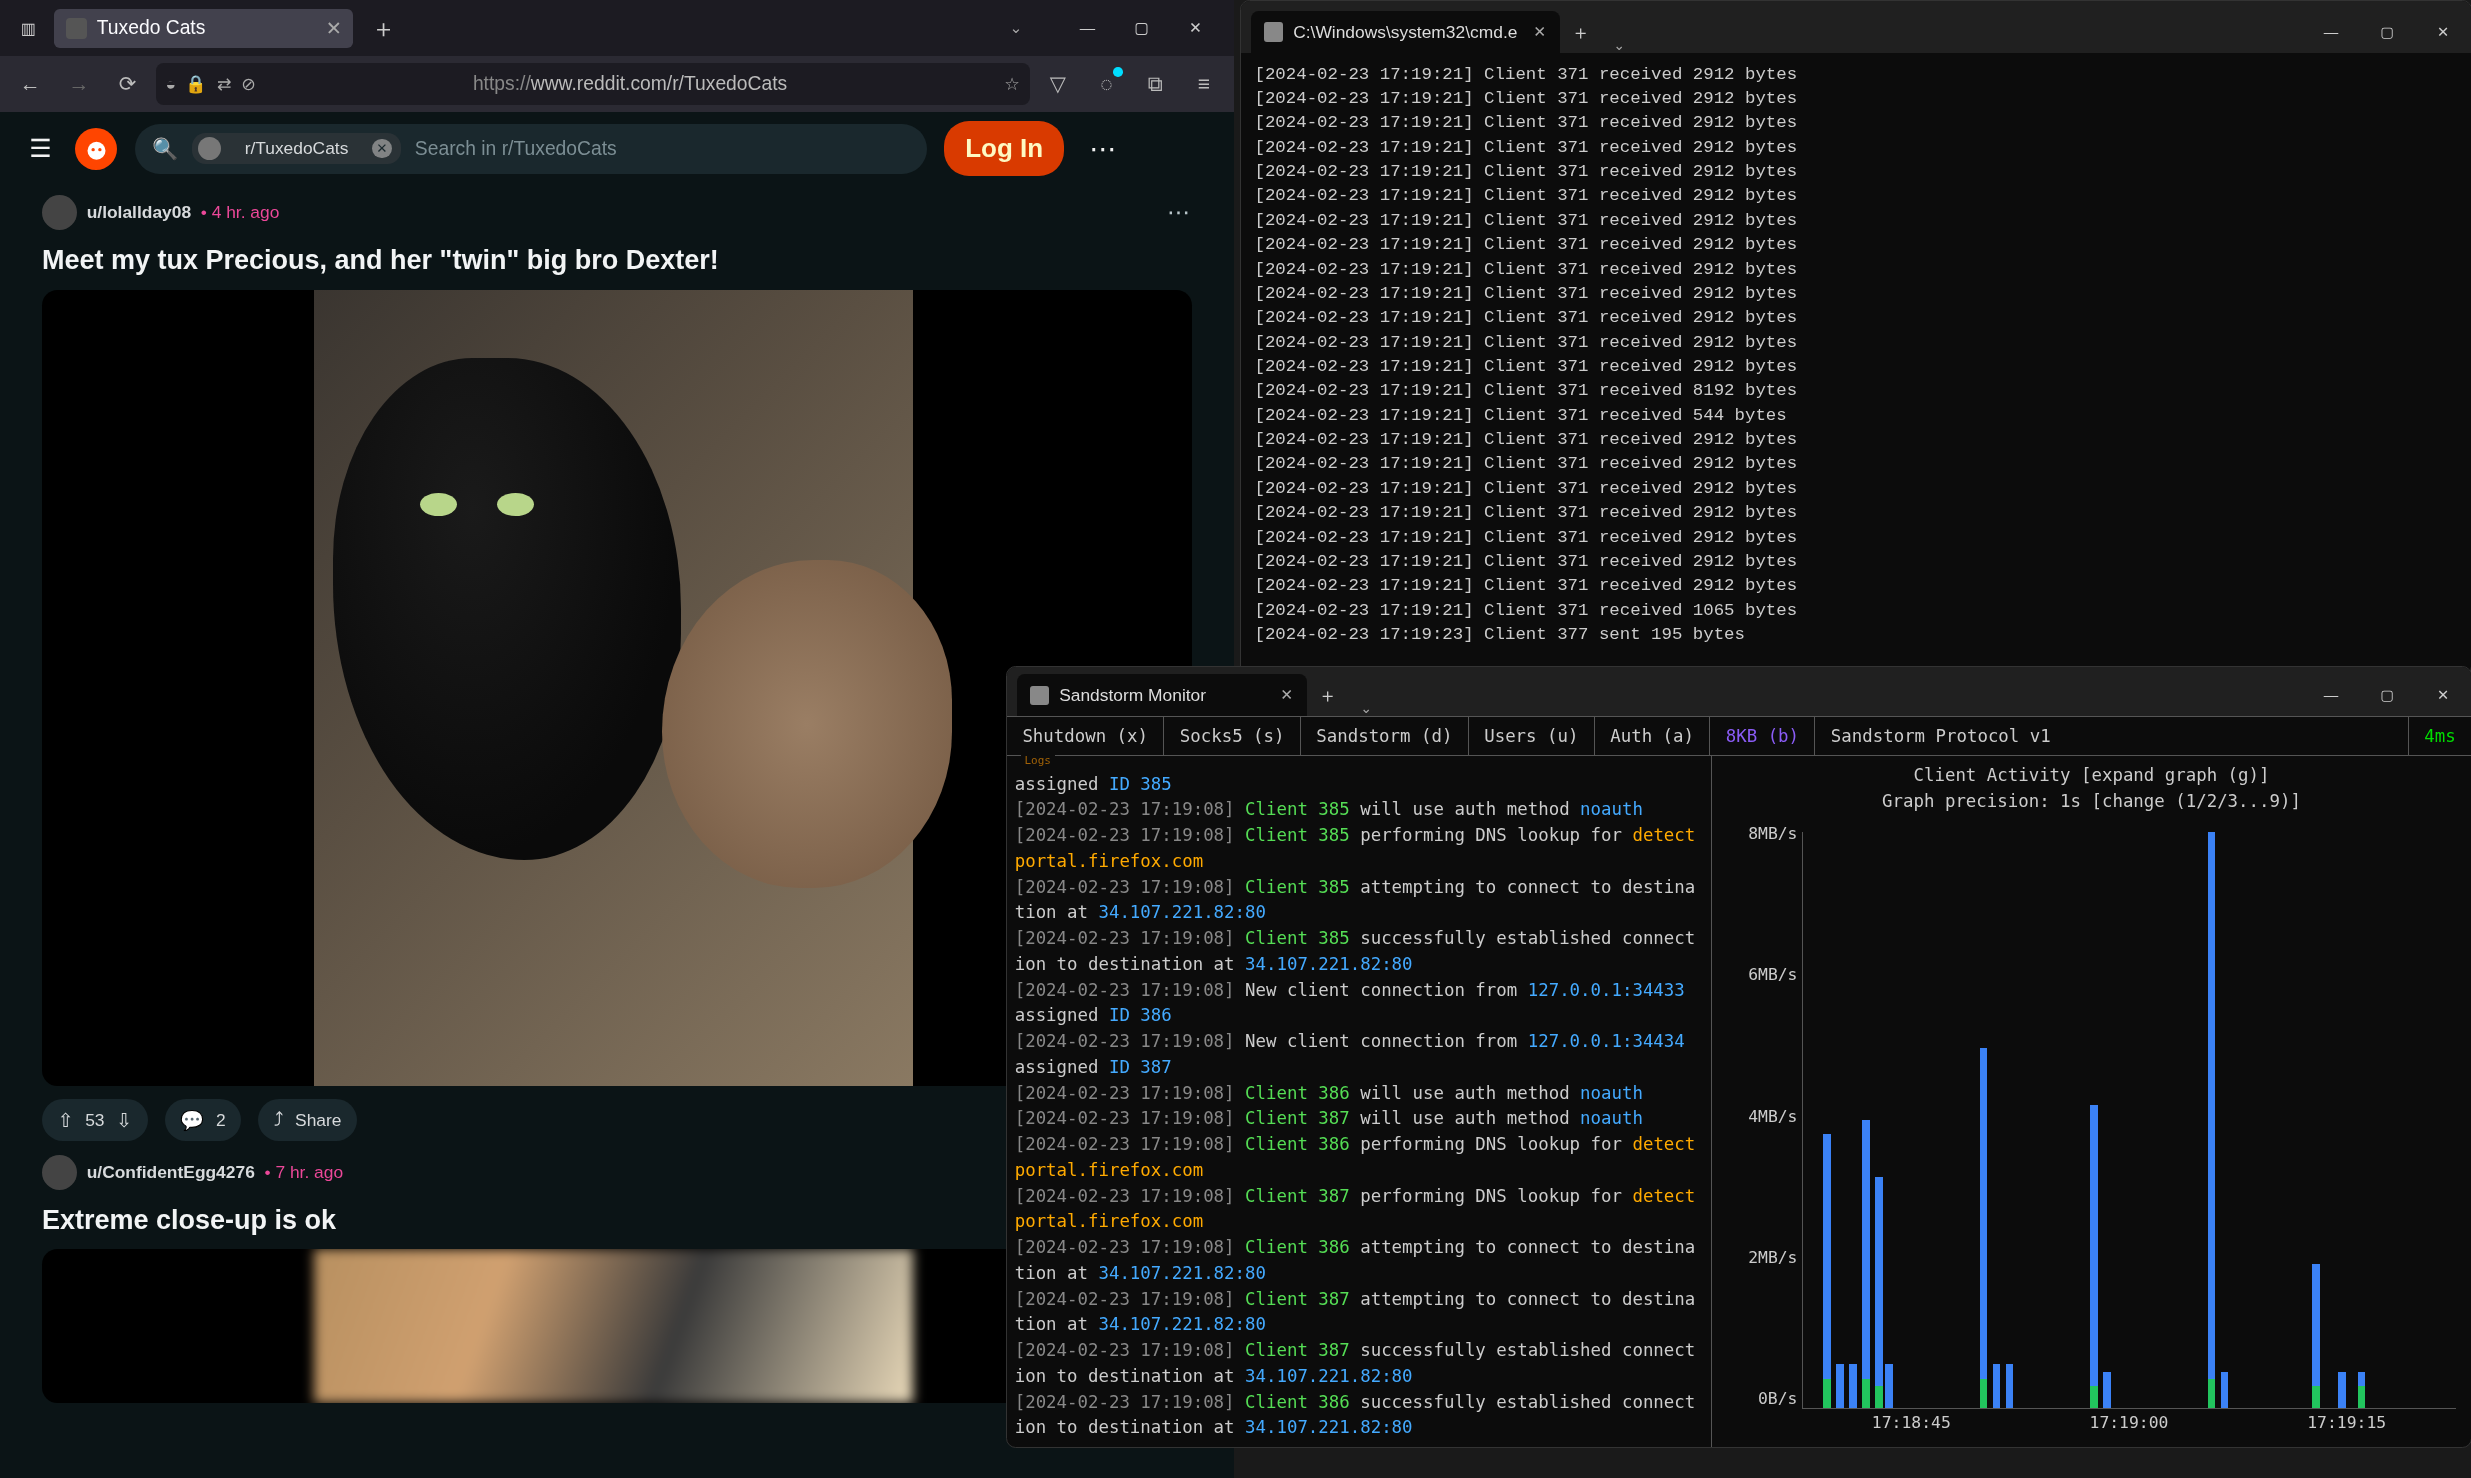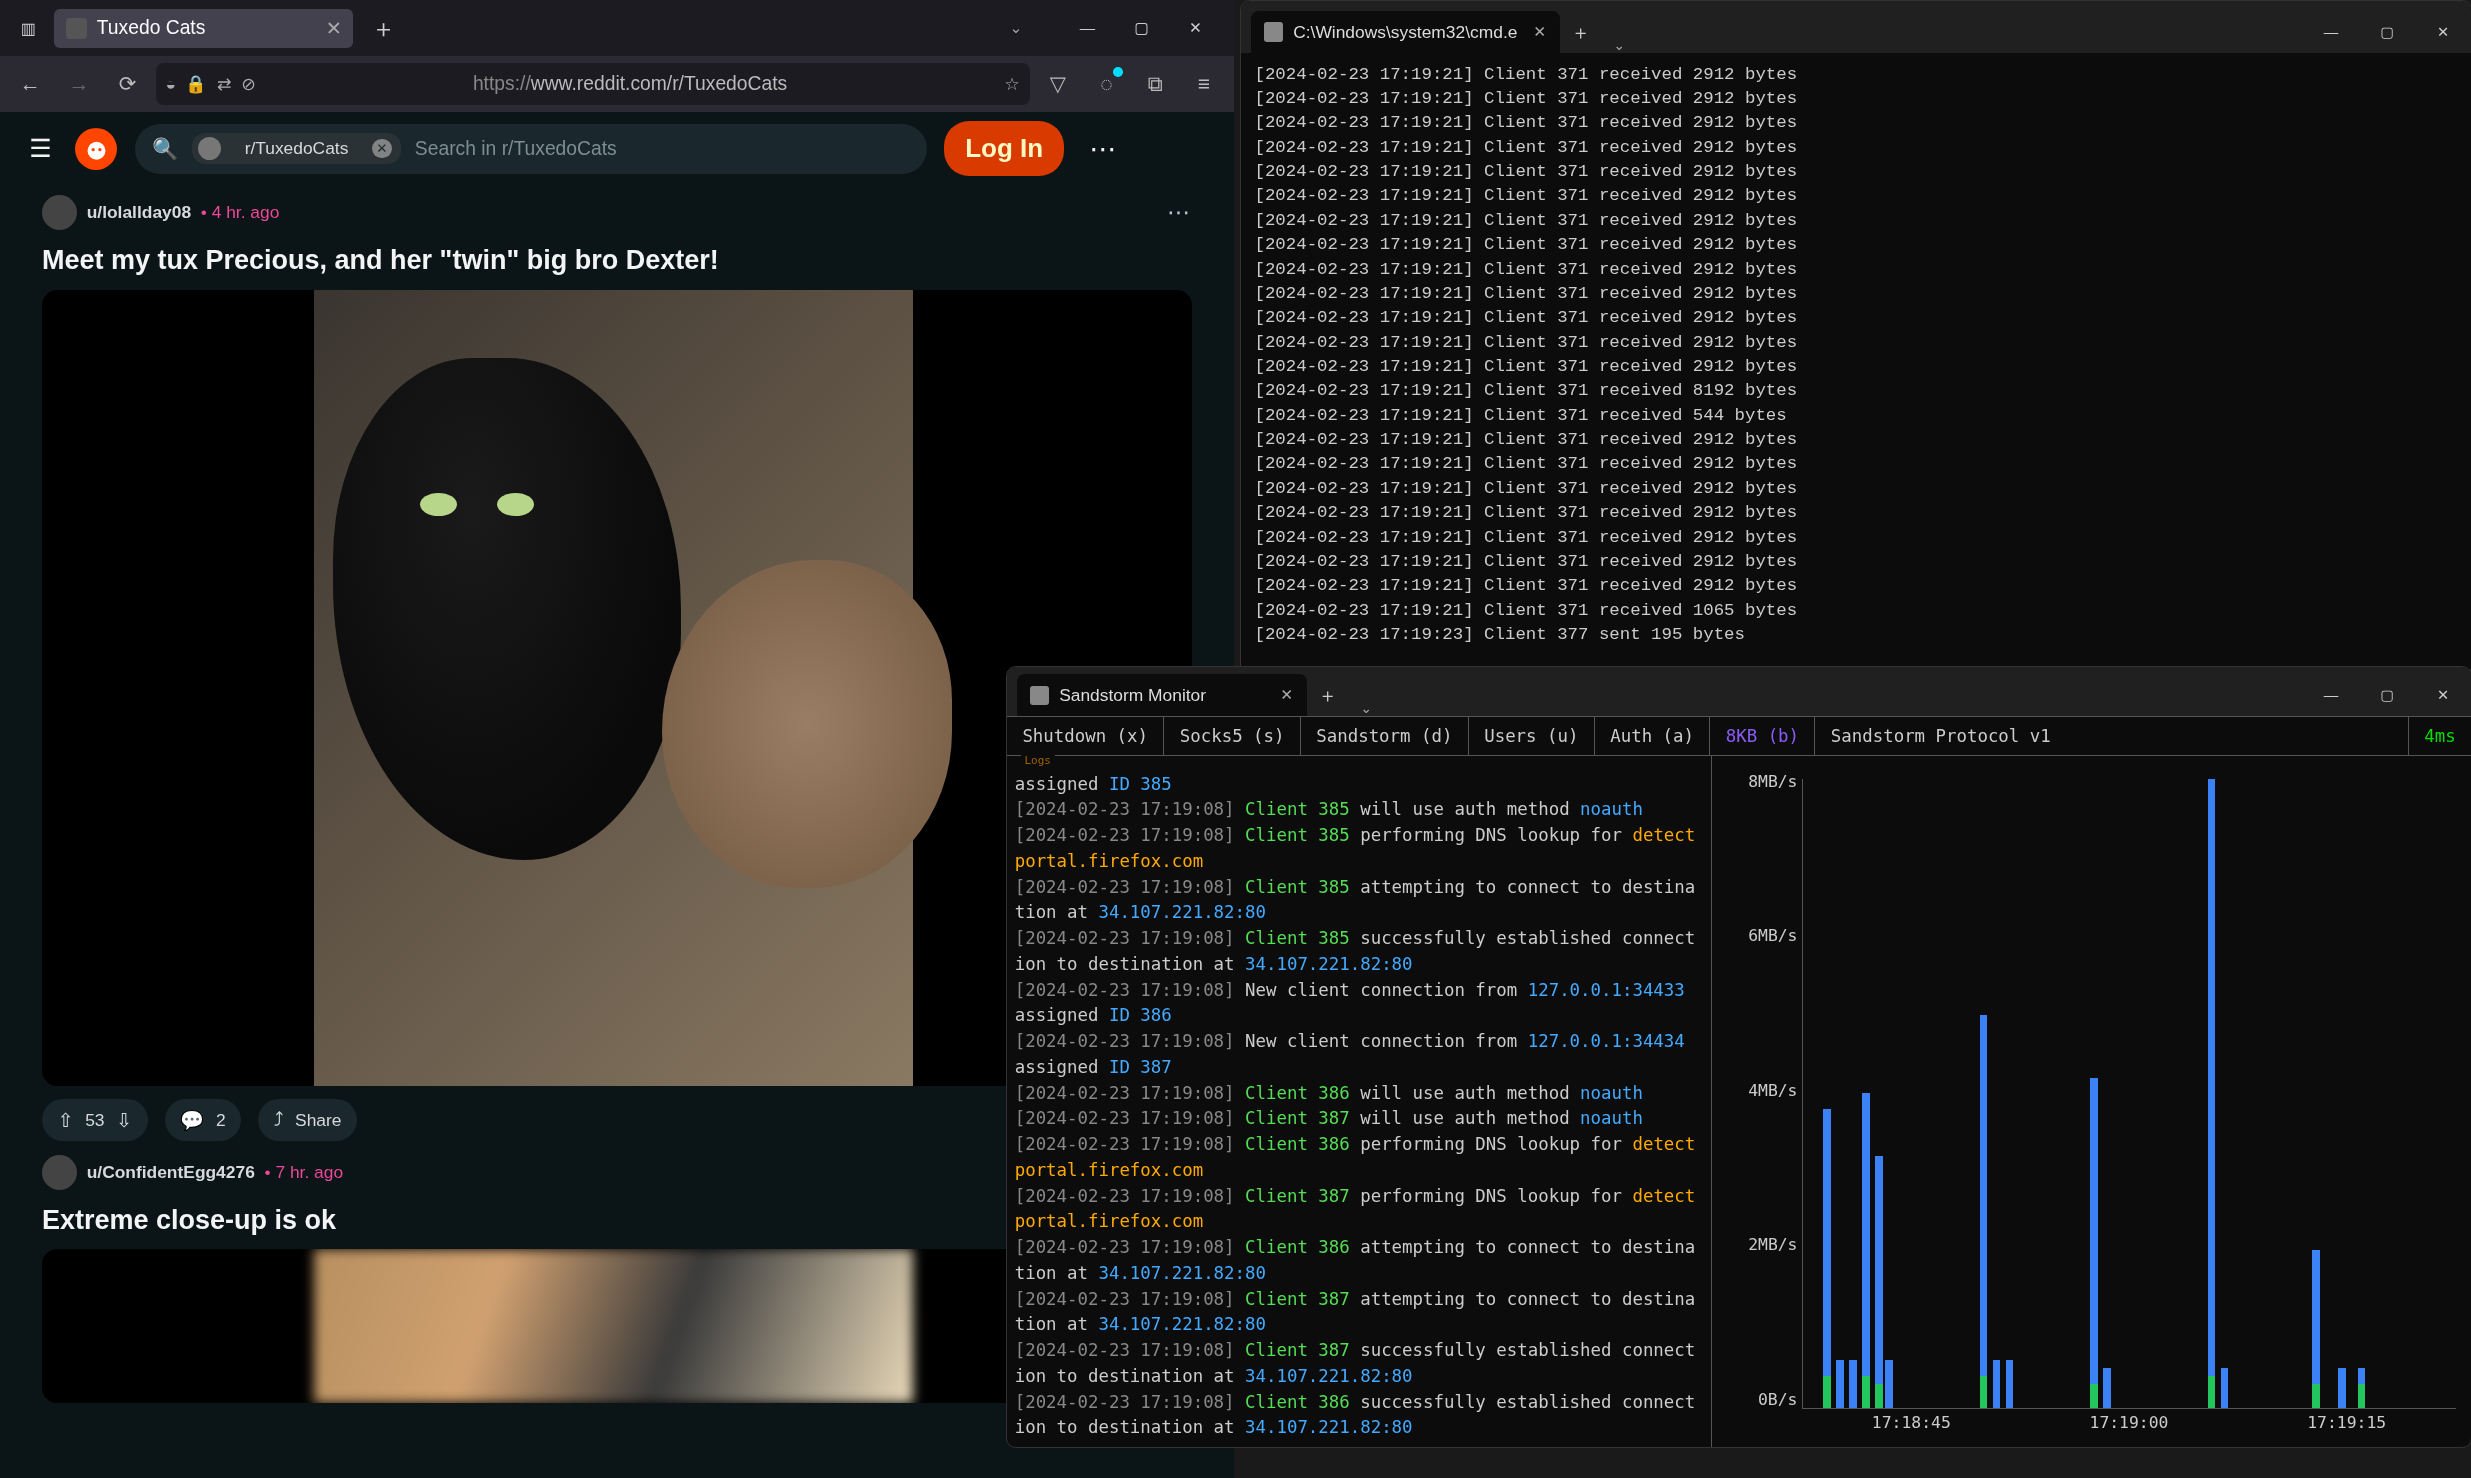--- a/index.html
+++ b/index.html
@@ -476,20 +476,24 @@
     <div class="ss-proto">Sandstorm Protocol v1</div>
     <div class="ss-rtt">4ms</div>
   </div>
 
   <div class="ss-main">
     <div class="ss-logs">
       <div class="ss-logs-title">Logs</div>
       <div class="ss-log-body" id="ss-log-body"><div>assigned <span class="id">ID 385</span></div><div><span class="ts">[2024-02-23 17:19:08] </span><span class="cl">Client 385</span> will use auth method <span class="hl">noauth</span></div><div><span class="ts">[2024-02-23 17:19:08] </span><span class="cl">Client 385</span> performing DNS lookup for <span class="warn">detectportal.firefox.com</span></div><div><span class="ts">[2024-02-23 17:19:08] </span><span class="cl">Client 385</span> attempting to connect to destination at <span class="hl">34.107.221.82:80</span></div><div><span class="ts">[2024-02-23 17:19:08] </span><span class="cl">Client 385</span> successfully established connection to destination at <span class="hl">34.107.221.82:80</span></div><div><span class="ts">[2024-02-23 17:19:08] </span>New client connection from <span class="hl">127.0.0.1:34433</span> assigned <span class="id">ID 386</span></div><div><span class="ts">[2024-02-23 17:19:08] </span>New client connection from <span class="hl">127.0.0.1:34434</span> assigned <span class="id">ID 387</span></div><div><span class="ts">[2024-02-23 17:19:08] </span><span class="cl">Client 386</span> will use auth method <span class="hl">noauth</span></div><div><span class="ts">[2024-02-23 17:19:08] </span><span class="cl">Client 387</span> will use auth method <span class="hl">noauth</span></div><div><span class="ts">[2024-02-23 17:19:08] </span><span class="cl">Client 386</span> performing DNS lookup for <span class="warn">detectportal.firefox.com</span></div><div><span class="ts">[2024-02-23 17:19:08] </span><span class="cl">Client 387</span> performing DNS lookup for <span class="warn">detectportal.firefox.com</span></div><div><span class="ts">[2024-02-23 17:19:08] </span><span class="cl">Client 386</span> attempting to connect to destination at <span class="hl">34.107.221.82:80</span></div><div><span class="ts">[2024-02-23 17:19:08] </span><span class="cl">Client 387</span> attempting to connect to destination at <span class="hl">34.107.221.82:80</span></div><div><span class="ts">[2024-02-23 17:19:08] </span><span class="cl">Client 387</span> successfully established connection to destination at <span class="hl">34.107.221.82:80</span></div><div><span class="ts">[2024-02-23 17:19:08] </span><span class="cl">Client 386</span> successfully established connection to destination at <span class="hl">34.107.221.82:80</span></div></div>
     </div>
     <div class="ss-right">
+      <div class="ss-graph-title">
+        <div>Client Activity [expand graph (g)]</div>
+        <div>Graph precision: 1s [change (1/2/3...9)]</div>
+      </div>
       <div class="ss-graph">
         <div class="ss-ylabels" id="ss-ylabels">
             <div>8MB/s</div>
             <div>6MB/s</div>
             <div>4MB/s</div>
             <div>2MB/s</div>
             <div>0B/s</div>
           </div>
         <div class="ss-plot" id="ss-plot">
             <div class="bar" style="left: 3%; width: 7.7px; height: 47.5%;"></div>

